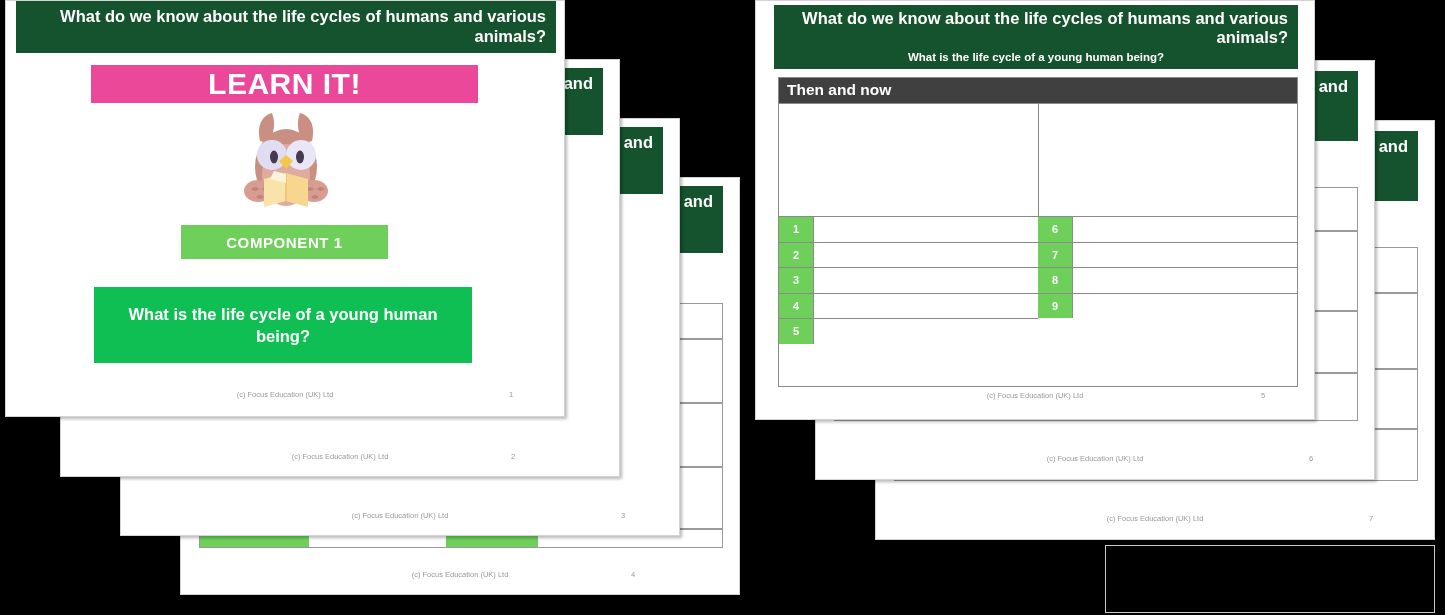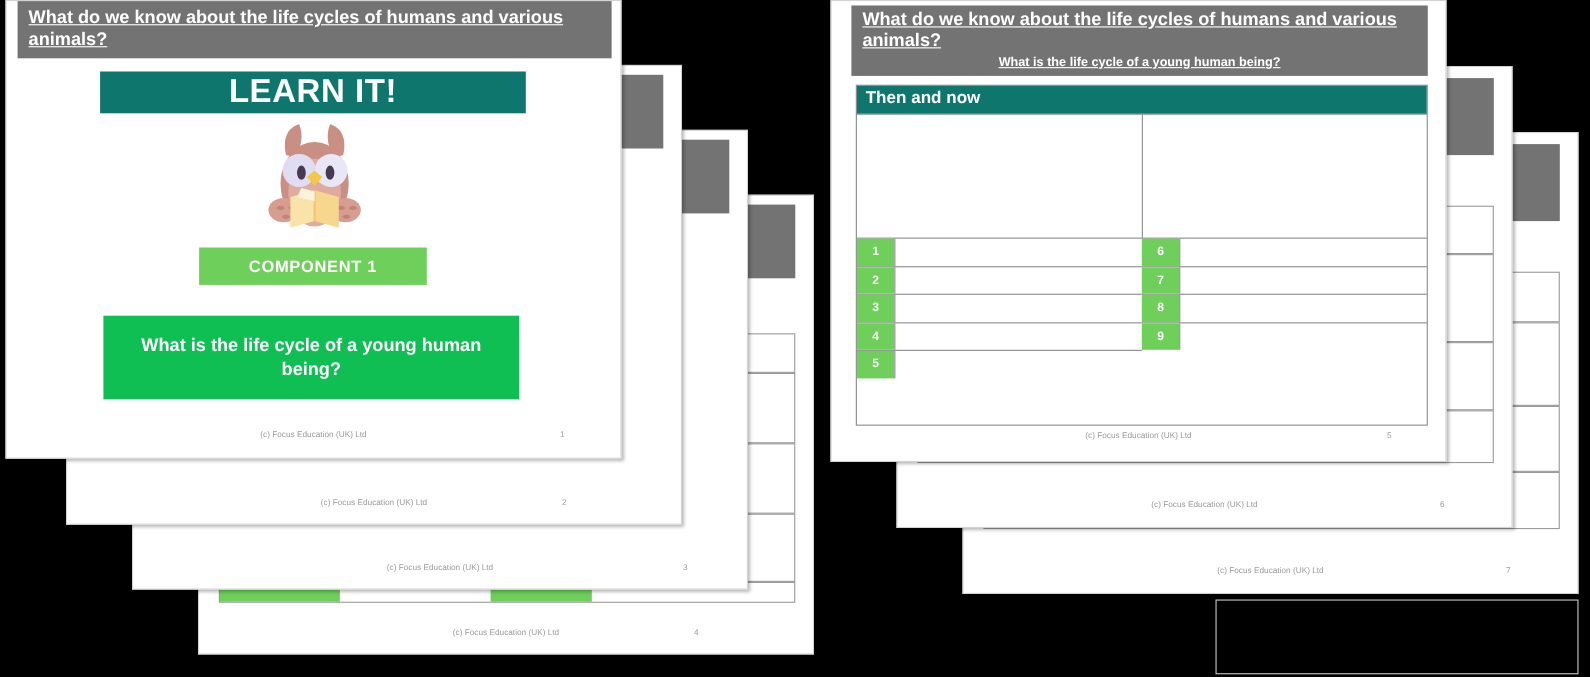--- a/index.html
+++ b/index.html
@@ -20,41 +20,40 @@
     background:#ffffff;
     box-sizing:border-box;
     border:1px solid #d3d3d3;
     box-shadow:2px 2px 3px rgba(0,0,0,0.28);
     overflow:hidden;
   }
   .card.dark{background:#000000;border:1px solid #c9c9c9;}
 
   
   .banner{
-    background:#737373;
+    background:#14532d;
     color:#ffffff;
-    text-align:left;
+    text-align:right;
     font-weight:bold;
     box-sizing:border-box;
     line-height:1.18;
     padding:6px 10px 7px 10px;
-    text-decoration:underline;
   }
   .banner .sub{
     display:block;
     font-size:11.5px;
     font-weight:bold;
     margin-top:3px;
     line-height:1.2;
   }
 
   
   .learnit-band{
     position:absolute;
-    background:#0f766e;
+    background:#ec4899;
     color:#fff;
     font-size:30px;
     font-weight:bold;
     letter-spacing:.5px;
     display:flex;align-items:center;justify-content:center;
   }
   .component-band{
     position:absolute;
     background:#6ed05a;
     color:#fff;
@@ -90,21 +89,21 @@
   }
 
   
   .worksheet{
     position:absolute;
     box-sizing:border-box;
     border:1px solid #8a8a8a;
     background:#fff;
   }
   .ws-head{
-    background:#0f766e;
+    background:#404040;
     color:#fff;
     font-size:15.5px;
     font-weight:bold;
     padding:3px 8px 4px 8px;
     border-bottom:1px solid #8a8a8a;
   }
   .ws-instr{
     font-size:9.3px;
     color:#111;
     line-height:1.32;

